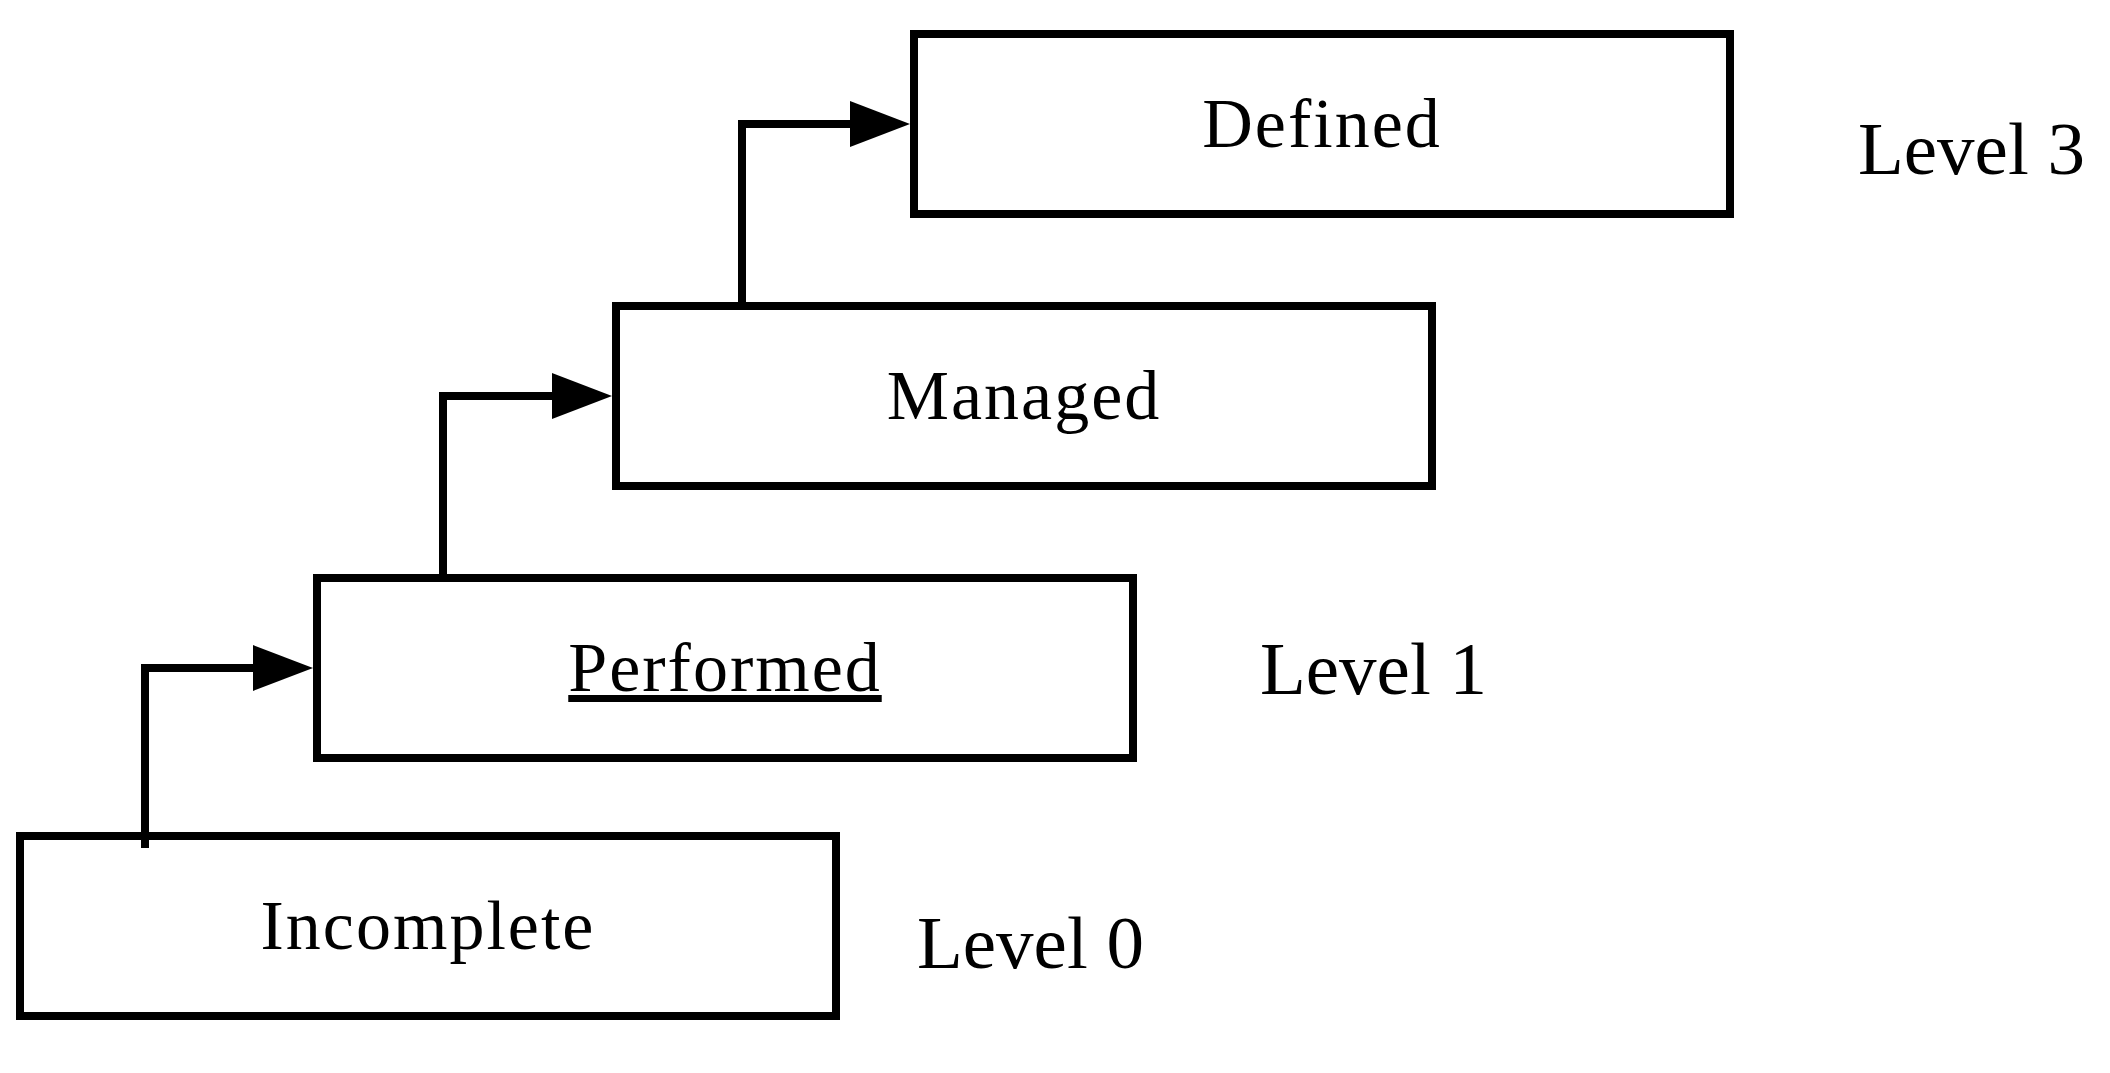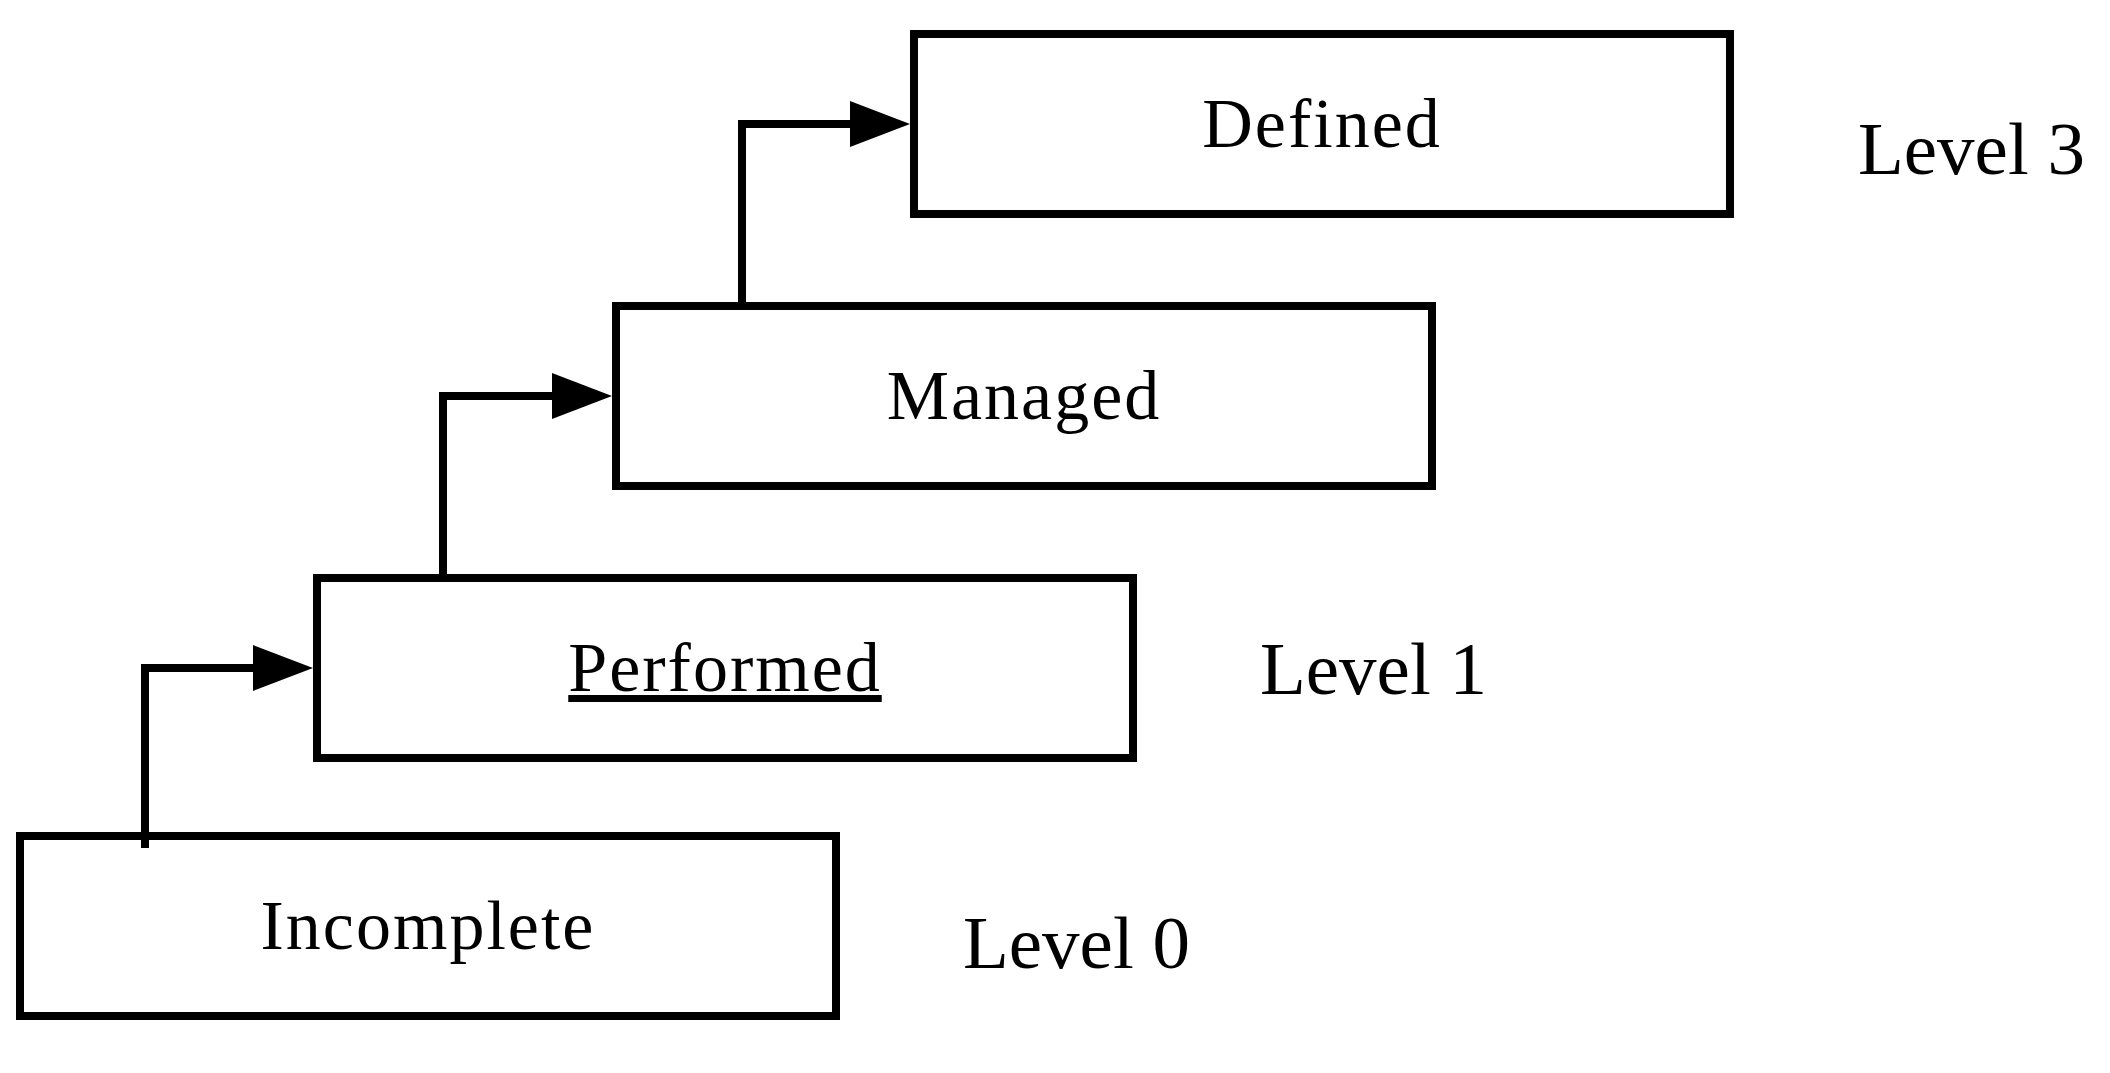--- a/index.html
+++ b/index.html
@@ -53,21 +53,21 @@
     border-left: 60px solid #000000;
   }
 
   
   #box-level0 { left: 16px;  top: 832px; }
   #box-level1 { left: 313px; top: 574px; text-decoration: underline; }
   #box-level2 { left: 612px; top: 302px; align-items: center; }
   #box-level3 { left: 910px; top: 30px;  }
 
   
-  #lvl-level0 { left: 963px;  top: 942px; text-align: center; }
+  #lvl-level0 { left: 917px;  top: 942px; text-align: center; }
   #lvl-level1 { left: 1260px; top: 668px; }
   #lvl-level2 { left: 1560px; top: 396px; }
   #lvl-level3 { left: 1858px; top: 124px; margin-top: 24px; }
 
   
   #a1-v { left: 141px; top: 664px; width: 8px;   height: 184px; }
   #a1-h { left: 141px; top: 664px; width: 114px; height: 8px;   }
   #a1-t { left: 253px; top: 645px; }
 
   

